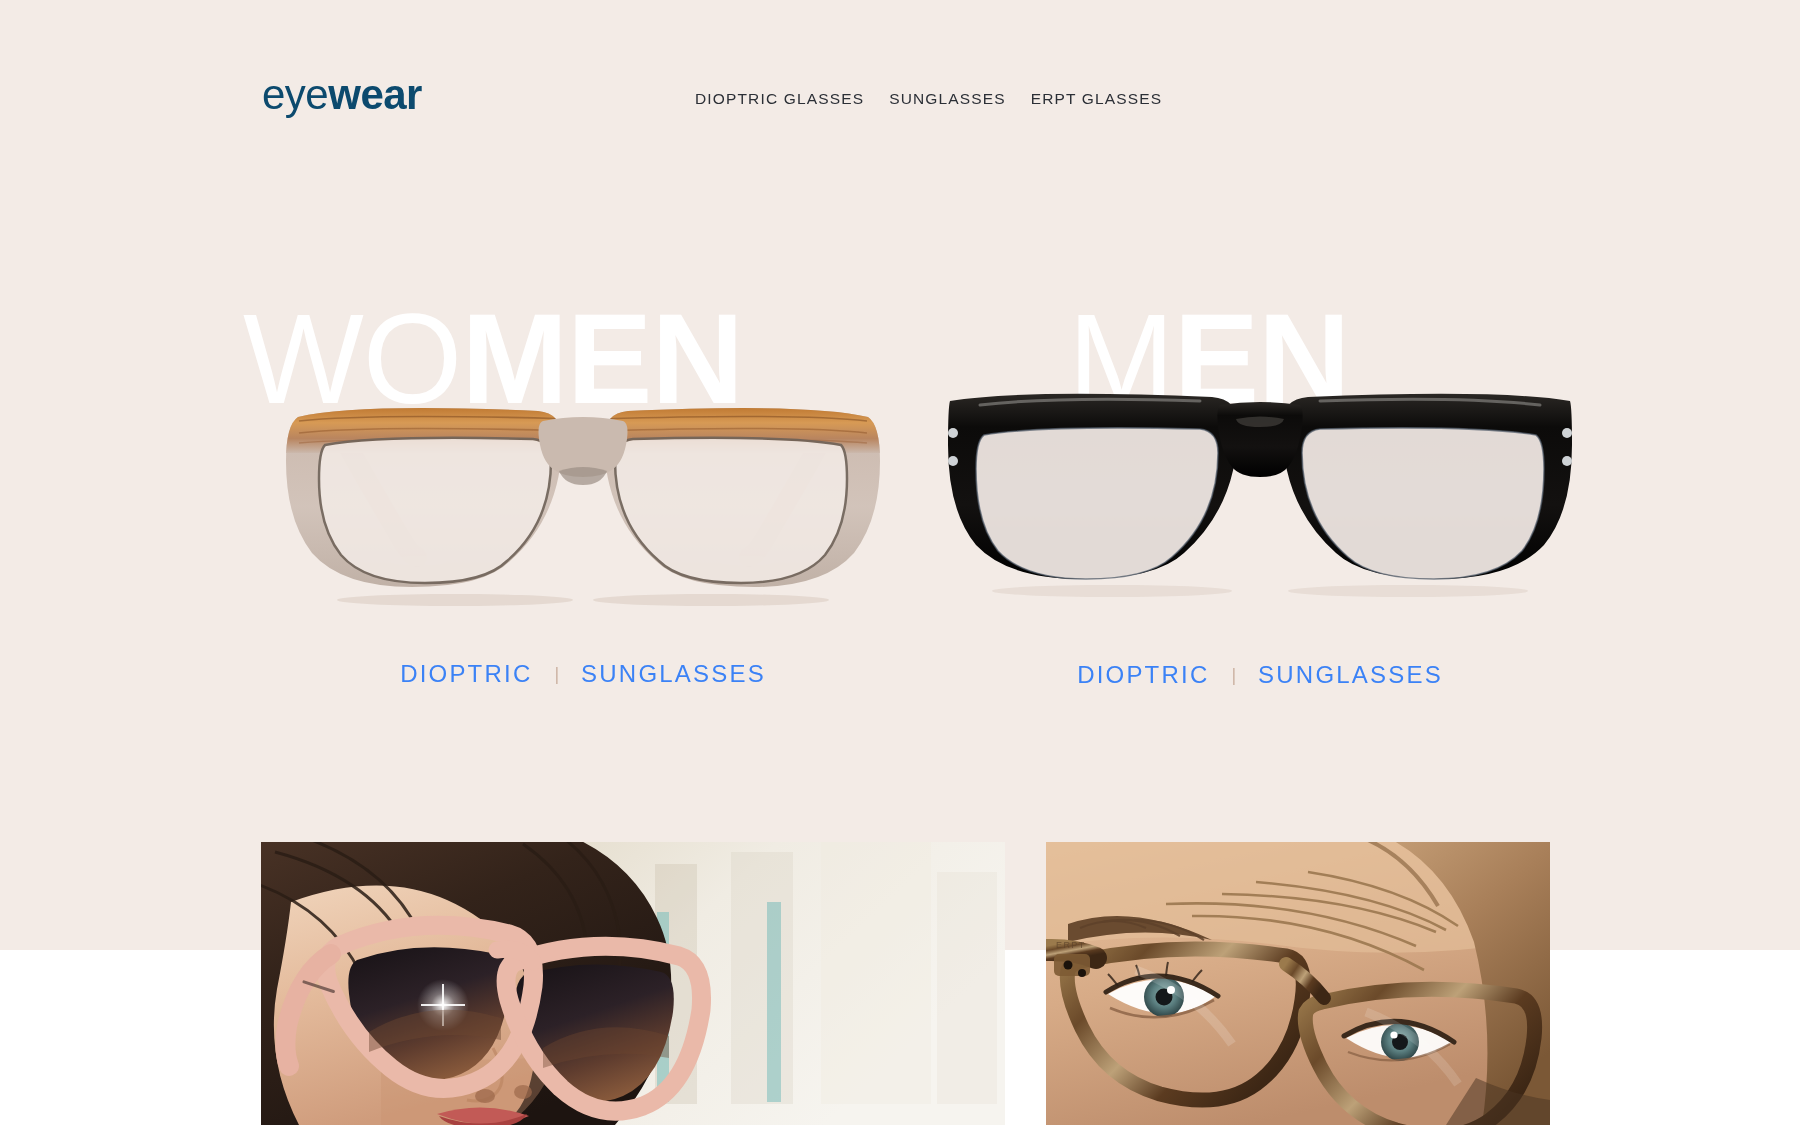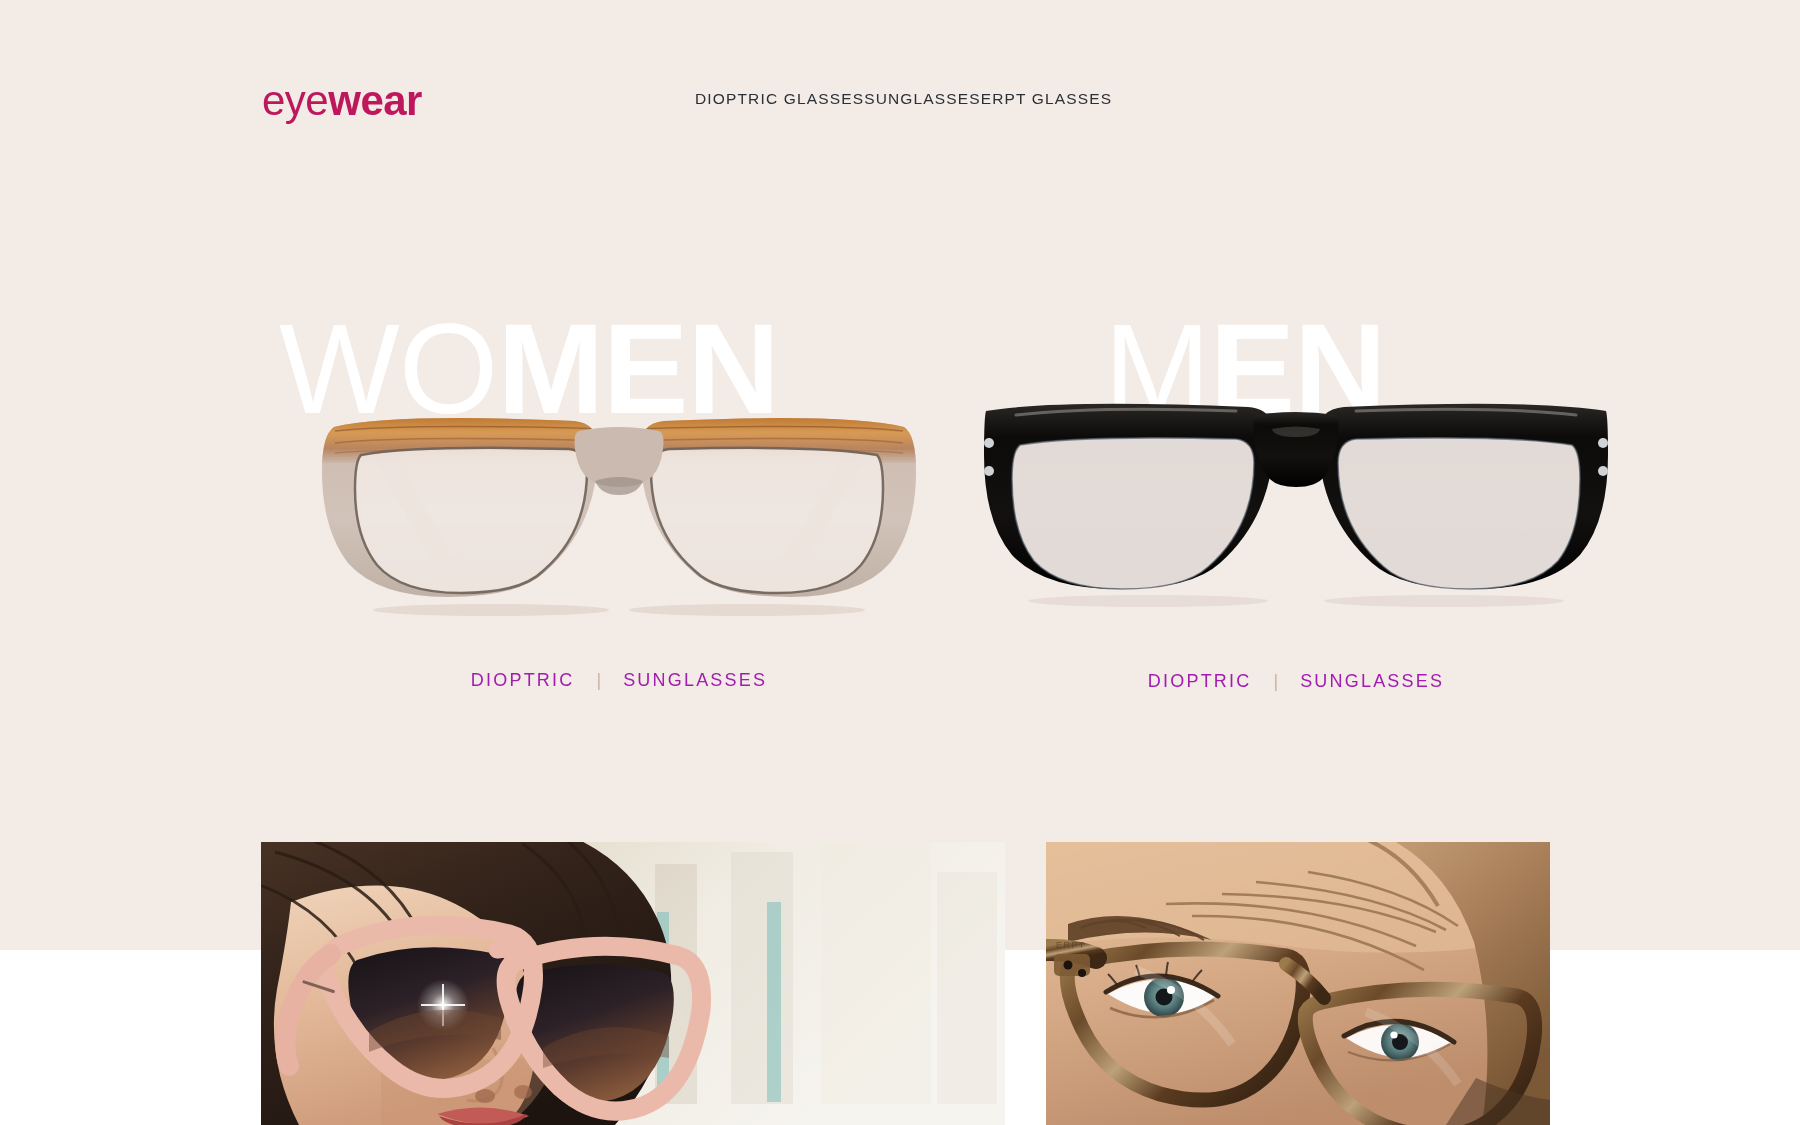--- a/index.html
+++ b/index.html
@@ -41,36 +41,37 @@
     width: 1800px;
     height: 172px;
     display: flex;
     align-items: center;
     z-index: 20;
   }
 
   .logo {
     position: absolute;
     left: 262px;
-    top: 80px;
+    top: 74px;
     font-size: 42px;
     letter-spacing: -0.5px;
-    color: #be185d;
+    color: #0c4a6e;
     white-space: nowrap;
     cursor: pointer;
     line-height: 1;
   }
   .logo .thin { font-weight: 300; }
   .logo .bold { font-weight: 700; }
 
   .nav {
     position: absolute;
     left: 695px;
     top: 90px;
     display: flex;
+    gap: 25px;
     align-items: center;
   }
   .nav-item {
     font-size: 15.5px;
     letter-spacing: 1.15px;
     color: #2b2f36;
     font-weight: 500;
     white-space: nowrap;
     cursor: pointer;
     text-decoration: none;
@@ -87,23 +88,22 @@
   
   .hero {
     position: absolute;
     left: 0; top: 172px;
     width: 1800px;
     height: 670px;
   }
 
   .hero-col {
     position: absolute;
-    top: 18px;
+    top: 8px;
     height: 670px;
-    margin-left: 36px;
   }
   .hero-col.women { left: 243px; width: 680px; }
   .hero-col.men   { left: 920px; width: 680px; }
 
   .hero-title {
     position: absolute;
     white-space: nowrap;
     color: #ffffff;
     line-height: 0.95;
     user-select: none;
@@ -139,23 +139,23 @@
     top: 480px;
     width: 100%;
     display: flex;
     justify-content: center;
     align-items: center;
     gap: 0;
     z-index: 4;
   }
   .hero-col.men .hero-links { top: 481px; }
   .hero-link {
-    font-size: 18px;
+    font-size: 24px;
     letter-spacing: 2.2px;
-    color: #a21caf;
+    color: #3b82f6;
     font-weight: 400;
     cursor: pointer;
     text-decoration: none;
     padding: 0 22px;
   }
   .hero-sep {
     color: #cdb3a3;
     font-size: 18px;
     font-weight: 300;
   }

